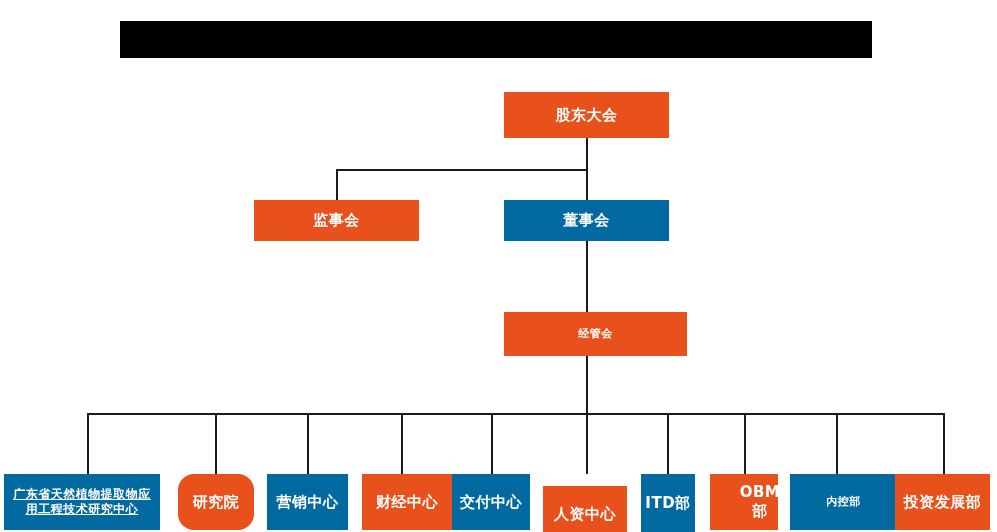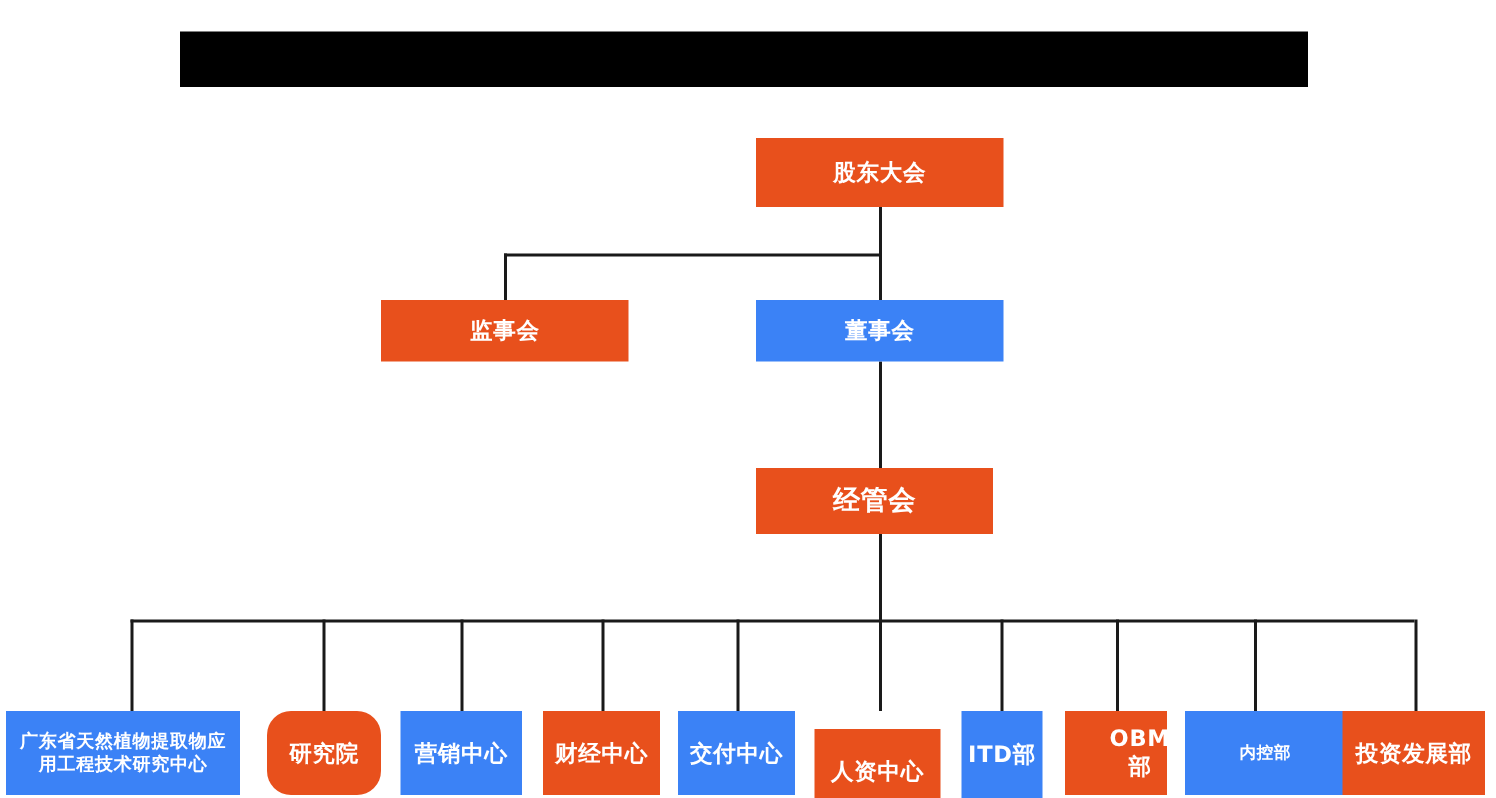--- a/index.html
+++ b/index.html
@@ -28,21 +28,21 @@
     align-items: center;
     justify-content: center;
     text-align: center;
     color: #ffffff;
     font-weight: bold;
     line-height: 1.25;
     letter-spacing: 0.5px;
     z-index: 3;
   }
   .node.tone-dark   { background: #E8501C; }
-  .node.tone-light  { background: #3b82f6; }
+  .node.tone-light  { background: #0369a1; }
   .node .node-label {
     display: block;
     padding: 0 4px;
     white-space: pre-line;
   }
   .connector {
     position: absolute;
     background: #1a1a1a;
     z-index: 1;
   }
@@ -86,38 +86,38 @@
   </div>
 
   <div class="node tone-dark" style="left:254px; top:200px; width:165px; height:41px; font-size:15px;">
     <span class="node-label">监事会</span>
   </div>
 
   <div class="node tone-light" style="left:504px; top:200px; width:165px; height:41px; font-size:15px;">
     <span class="node-label">董事会</span>
   </div>
 
-  <div class="node tone-dark" style="left:504px; top:312px; width:158px; height:44px; font-size:18px;">
+  <div class="node tone-dark" style="left:504px; top:312px; width:183px; height:44px; font-size:11px;">
     <span class="node-label">经管会</span>
   </div>
 
-  <div class="node tone-light" style="left:4px; top:474px; width:156px; height:56px; font-size:12px;">
+  <div class="node tone-light" style="left:4px; top:474px; width:156px; height:56px; font-size:12px;text-decoration:underline;">
     <span class="node-label">广东省天然植物提取物应
 用工程技术研究中心</span>
   </div>
 
   <div class="node tone-dark" style="left:178px; top:474px; width:76px; height:56px; font-size:15px;border-radius:16px;">
     <span class="node-label">研究院</span>
   </div>
 
   <div class="node tone-light" style="left:267px; top:474px; width:81px; height:56px; font-size:15px;">
     <span class="node-label">营销中心</span>
   </div>
 
-  <div class="node tone-dark" style="left:362px; top:474px; width:78px; height:56px; font-size:15px;">
+  <div class="node tone-dark" style="left:362px; top:474px; width:90px; height:56px; font-size:15px;">
     <span class="node-label">财经中心</span>
   </div>
 
   <div class="node tone-light" style="left:452px; top:474px; width:78px; height:56px; font-size:15px;">
     <span class="node-label">交付中心</span>
   </div>
 
   <div class="node tone-dark" style="left:543px; top:486px; width:84px; height:56px; font-size:15px;">
     <span class="node-label">人资中心</span>
   </div>

